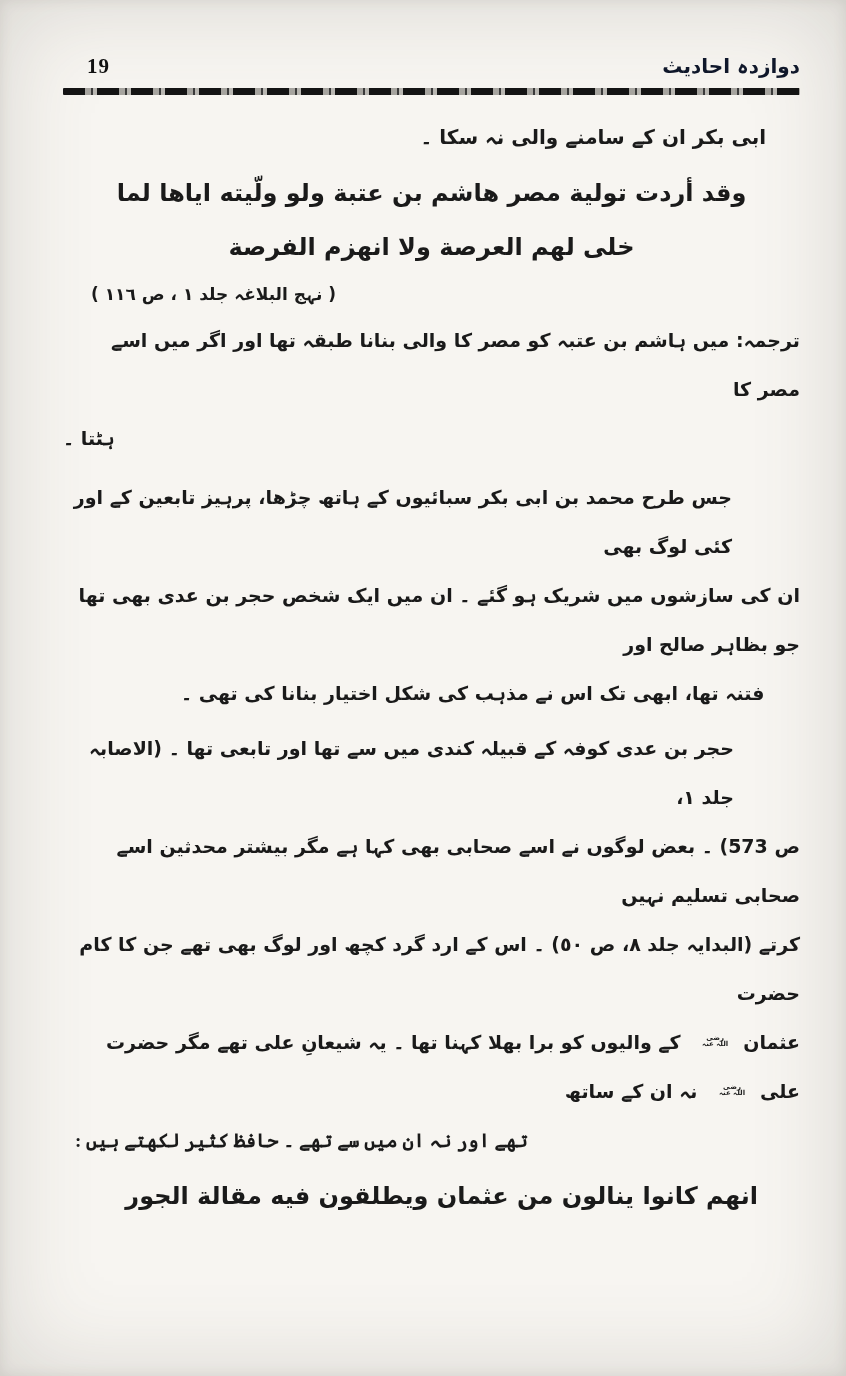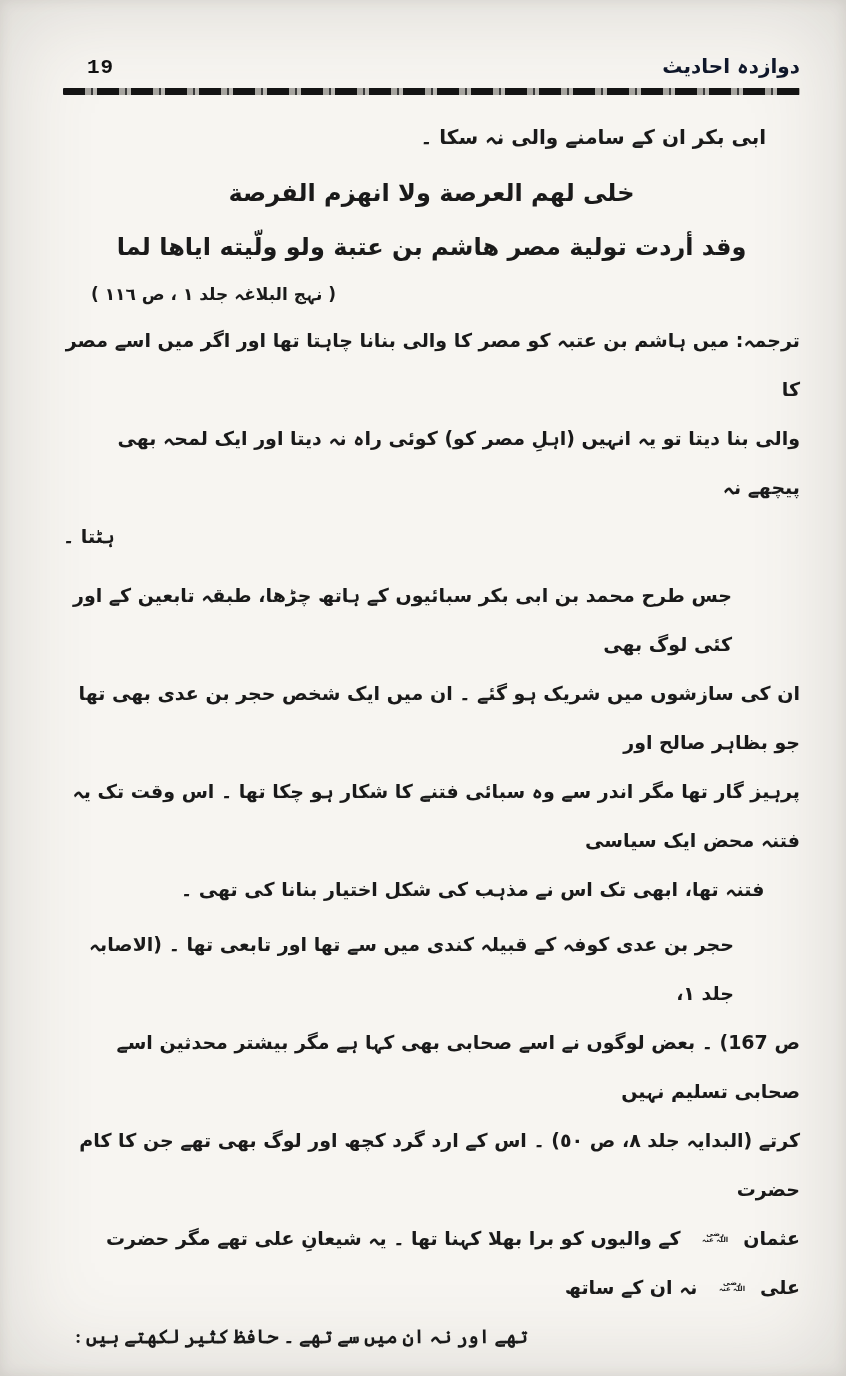--- a/index.html
+++ b/index.html
@@ -9,21 +9,21 @@
     font-family:"DejaVu Sans",sans-serif;
   }
   .page{
     position:relative;width:846px;height:1376px;box-sizing:border-box;
     padding:54px 46px 0 63px;
     background:#f7f5f1;
     box-shadow:inset 0 0 95px rgba(92,86,74,.20), inset 0 0 14px rgba(92,86,74,.12);
     color:#161616;
   }
   .hdr{display:flex;justify-content:space-between;align-items:baseline;}
-  .pagenum{font-family:Liberation Mono, monospace;font-weight:bold;font-size:21px;letter-spacing:1px;color:#111;padding-left:24px;}
+  .pagenum{font-family:Liberation Serif, serif;font-weight:bold;font-size:21px;letter-spacing:1px;color:#111;padding-left:24px;}
   .booktitle{direction:rtl;font-weight:bold;font-size:20px;color:#0f172a;}
   .divider{
     margin-top:9px;height:7px;
     background:repeating-linear-gradient(90deg,#141414 0 22px,#a6a49f 22px 28px,#3a3a3a 28px 30px,#b9b7b2 30px 34px);
     border-radius:1px;
   }
   .line{
     direction:rtl;text-align:right;
     font-weight:bold;font-size:19px;line-height:49px;
     color:#1a1a1a;
@@ -59,41 +59,39 @@
   <div class="hdr">
     <div class="pagenum">19</div>
     <div class="booktitle">دوازدہ احادیث</div>
   </div>
 
   <div class="divider"></div>
 
   <div class="line intro">ابی بکر ان کے سامنے والی نہ سکا ۔</div>
 
   <div class="q1">
+    <div class="line quoteline aligncenter">وقد أردت تولية مصر هاشم بن عتبة ولو ولّيته اياها لما</div>
     <div class="line quoteline aligncenter">خلى لهم العرصة ولا انهزم الفرصة</div>
-    <div class="line quoteline aligncenter">وقد أردت تولية مصر هاشم بن عتبة ولو ولّيته اياها لما</div>
     <div class="line cite alignleft c">( نہج البلاغہ جلد ١ ، ص ١١٦ )</div>
   </div>
 
   <div class="t1">
-    <div class="line">ترجمہ: میں ہاشم بن عتبہ کو مصر کا والی بنانا چاہتا تھا اور اگر میں اسے مصر کا</div>
-    <div class="line">والی بنا دیتا تو یہ انہیں (اہلِ مصر کو) کوئی راہ نہ دیتا اور ایک لمحہ بھی پیچھے نہ</div>
+    <div class="line">ترجمہ: میں ہاشم بن عتبہ کو مصر کا والی بنانا طبقہ تھا اور اگر میں اسے مصر کا</div>
     <div class="line alignleft">ہٹتا ۔</div>
   </div>
 
   <div class="p2">
-    <div class="line first">جس طرح محمد بن ابی بکر سبائیوں کے ہاتھ چڑھا، طبقہ تابعین کے اور کئی لوگ بھی</div>
+    <div class="line first">جس طرح محمد بن ابی بکر سبائیوں کے ہاتھ چڑھا، پرہیز تابعین کے اور کئی لوگ بھی</div>
     <div class="line">ان کی سازشوں میں شریک ہو گئے ۔ ان میں ایک شخص حجر بن عدی بھی تھا جو بظاہر صالح اور</div>
-    <div class="line">پرہیز گار تھا مگر اندر سے وہ سبائی فتنے کا شکار ہو چکا تھا ۔ اس وقت تک یہ فتنہ محض ایک سیاسی</div>
     <div class="line alignleft last">فتنہ تھا، ابھی تک اس نے مذہب کی شکل اختیار بنانا کی تھی ۔</div>
   </div>
 
   <div class="p3">
     <div class="line first">حجر بن عدی کوفہ کے قبیلہ کندی میں سے تھا اور تابعی تھا ۔ (الاصابہ جلد ١،</div>
-    <div class="line">ص 167) ۔ بعض لوگوں نے اسے صحابی بھی کہا ہے مگر بیشتر محدثین اسے صحابی تسلیم نہیں</div>
+    <div class="line">ص 573) ۔ بعض لوگوں نے اسے صحابی بھی کہا ہے مگر بیشتر محدثین اسے صحابی تسلیم نہیں</div>
     <div class="line">کرتے (البدایہ جلد ٨، ص ٥٠) ۔ اس کے ارد گرد کچھ اور لوگ بھی تھے جن کا کام حضرت</div>
     <div class="line"><span>عثمان</span><span class="hon">رضی اللہ عنہ</span><span> کے والیوں کو برا بھلا کہنا تھا ۔ یہ شیعانِ علی تھے مگر حضرت علی</span><span class="hon">رضی اللہ عنہ</span><span> نہ ان کے ساتھ</span></div>
     <div class="line alignleft last">تھے اور نہ ان میں سے تھے ۔ حافظ کثیر لکھتے ہیں :</div>
   </div>
 
   <div class="q2">
     <div class="line quoteline">انهم كانوا ينالون من عثمان ويطلقون فيه مقالة الجور</div>
 
   </div>
 

